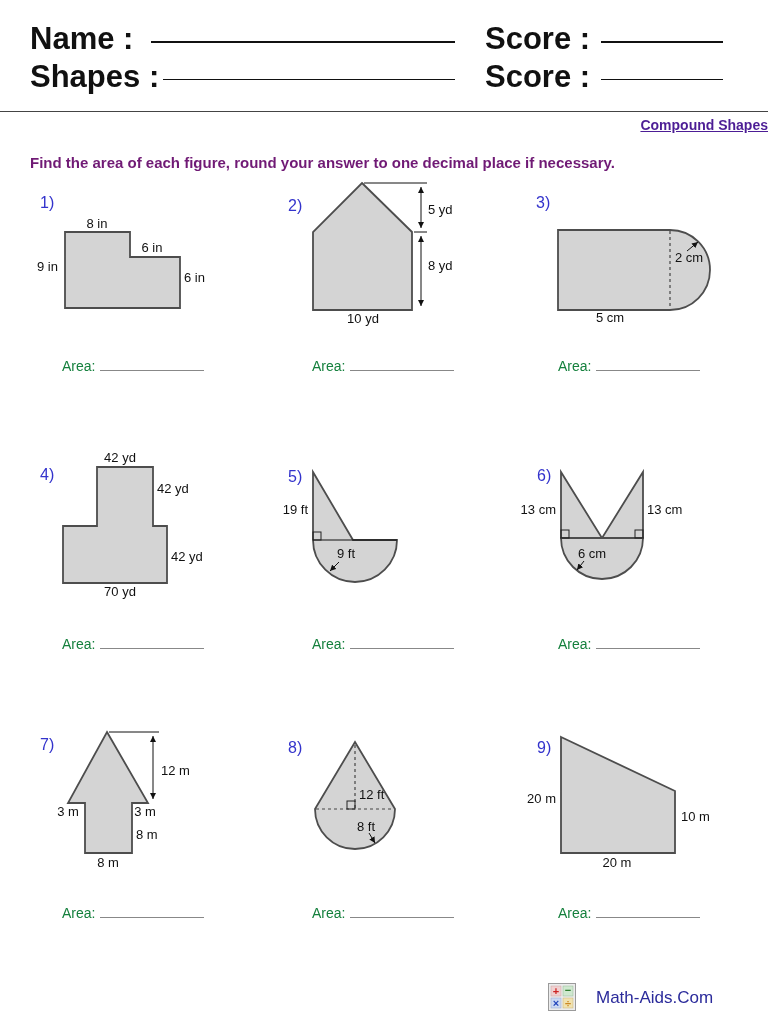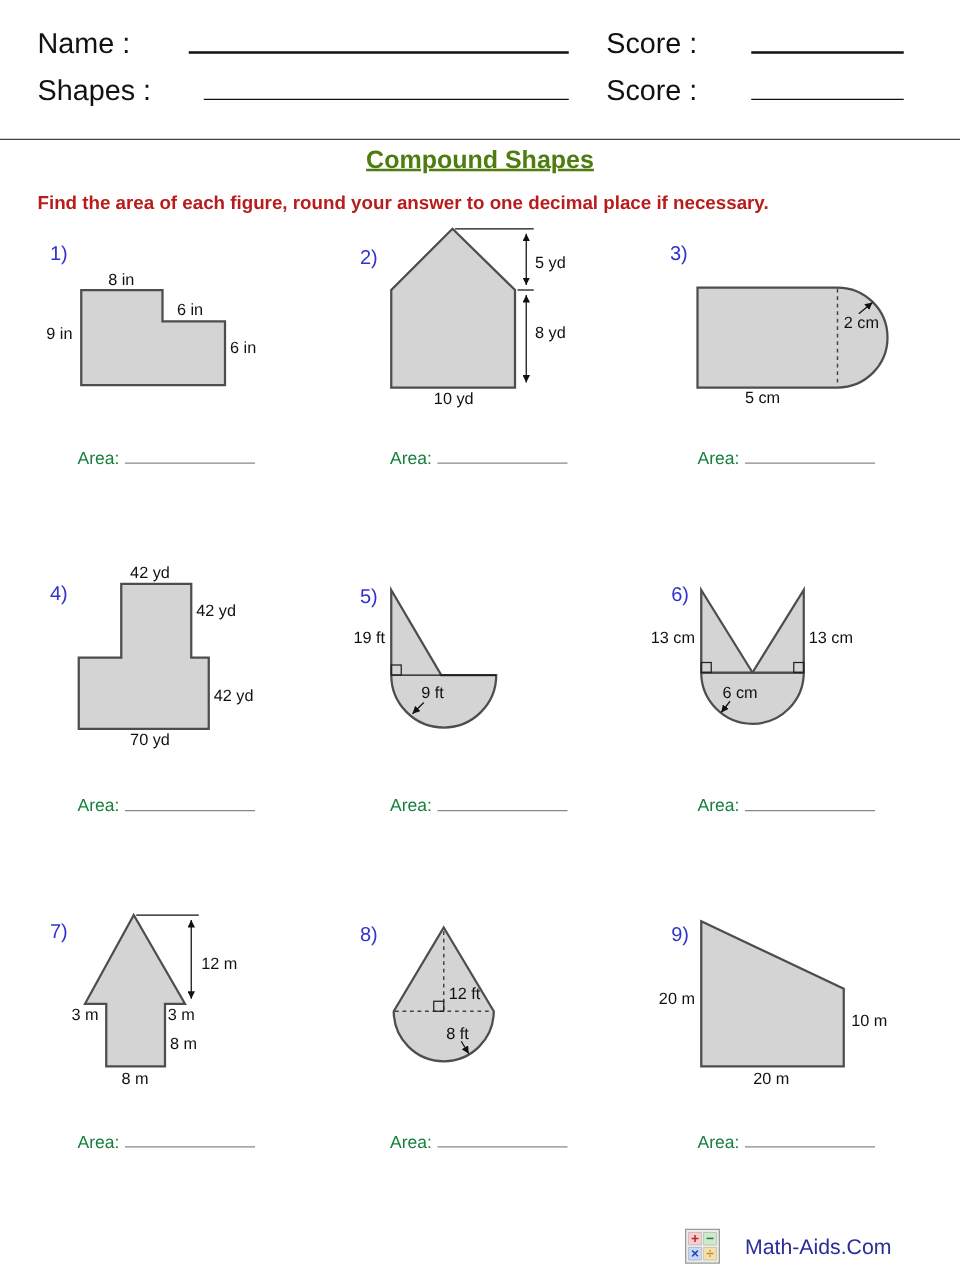--- a/index.html
+++ b/index.html
@@ -1,27 +1,27 @@
 <!DOCTYPE html>
 <html><head>
 <meta charset="utf-8">
 <style>
   html,body{margin:0;padding:0;background:#fff;}
   .page{position:relative;width:768px;height:1024px;background:#ffffff;overflow:hidden;
         font-family:"Liberation Sans",sans-serif;color:#111;}
   .abs{position:absolute;}
-  .hdr-label{font-size:23px;color:#111;white-space:nowrap;}
+  .hdr-label{font-size:31px;color:#111;white-space:nowrap;font-weight:bold;}
   .blank{position:absolute;height:0;border-top:2px solid #111;}
   .blank.thin{border-top-width:1.5px;}
   .blank.thinner{border-top-width:1px;}
   .divider{position:absolute;left:0;width:768px;height:0;border-top:1px solid #444;}
-  .title{position:absolute;left:0;right:0;text-align:center;font-size:20px;font-weight:bold;
-         color:#4d7c0f;}
+  .title{position:absolute;left:0;right:0;text-align:right;font-size:14px;font-weight:bold;
+         color:#4c1d95;}
   .title span{text-decoration:underline;}
-  .instruction{position:absolute;font-size:15px;font-weight:bold;color:#b91c1c;white-space:nowrap;}
+  .instruction{position:absolute;font-size:15px;font-weight:bold;color:#701a75;white-space:nowrap;}
   .fig{position:absolute;overflow:visible;}
   .shape{fill:#d4d4d4;stroke:#4d4d4d;stroke-width:1.8;stroke-linejoin:miter;}
   .tln{stroke:#111;stroke-width:1;fill:none;}
   .dash{stroke:#444;stroke-width:1.2;stroke-dasharray:3,3;fill:none;}
   .ra{fill:none;stroke:#222;stroke-width:1;}
   .dim{font-family:"Liberation Sans",sans-serif;font-size:13px;fill:#111;}
   .pnum{font-family:"Liberation Sans",sans-serif;font-size:16px;fill:#3333cc;}
   .area{position:absolute;font-size:14px;color:#15803d;white-space:nowrap;}
   .area .line{display:inline-block;width:104px;border-bottom:1.5px solid #888;
               height:12px;margin-left:5px;}

